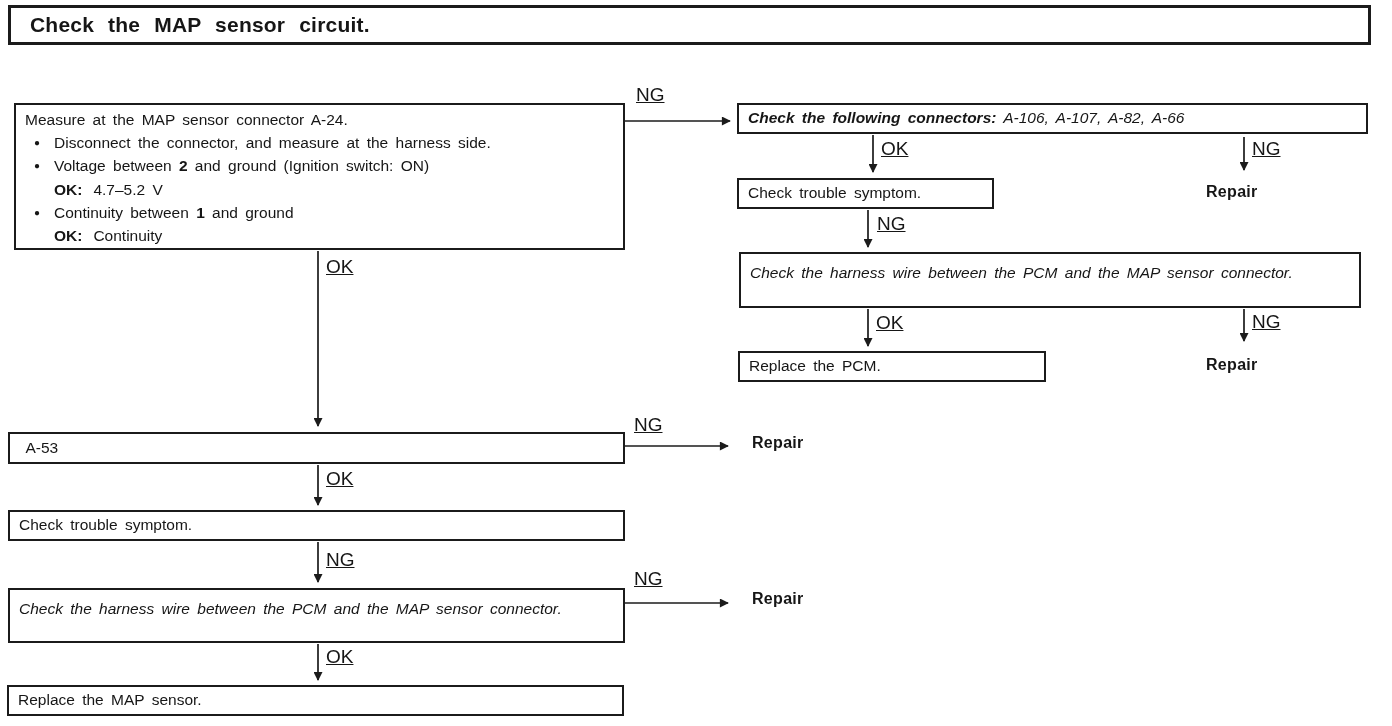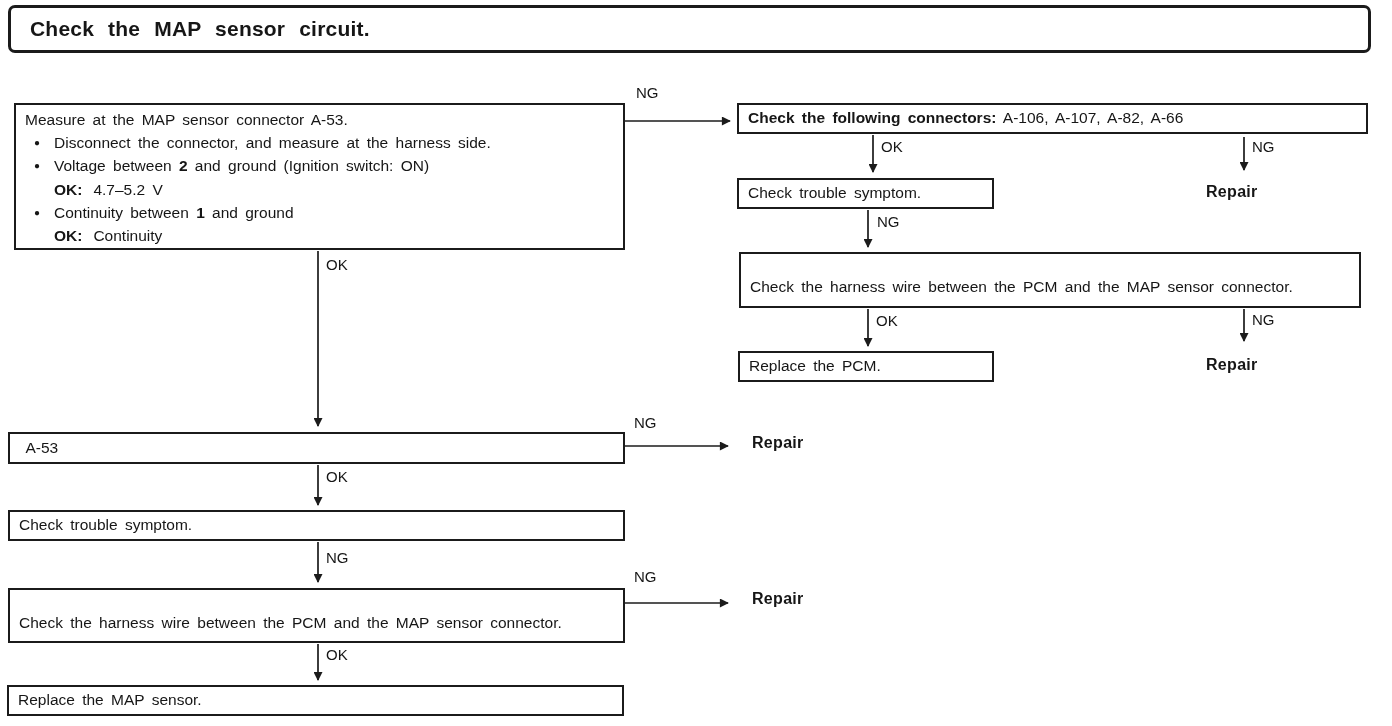--- a/index.html
+++ b/index.html
@@ -5,42 +5,42 @@
   html,body { margin:0; padding:0; background:#ffffff; }
   .canvas {
     position:relative; width:1392px; height:726px; background:#ffffff;
     font-family:"Liberation Sans", sans-serif; color:#161616; overflow:hidden;
   }
   .box {
     position:absolute; background:#ffffff; border:2px solid #1b1b1b;
     box-sizing:border-box; font-size:15.5px; word-spacing:3px; line-height:1.3;
   }
   .single { display:flex; align-items:center; padding:0 9px; white-space:nowrap; }
-  .wrap2 { padding:20px 9px; line-height:25px; }
+  .wrap2 { padding:6px 9px; line-height:25px;font-style:italic; }
   b { font-weight:bold; }
   [data-name="title-box"] {
-    left:8px; top:5px; width:1363px; height:48px; border-width:3px;
+    left:8px; top:5px; width:1363px; height:40px; border-width:3px;
     display:flex; align-items:center; padding:0 19px;
-    font-weight:bold; font-size:21px; word-spacing:8px; letter-spacing:.2px;border-radius:7px;
+    font-weight:bold; font-size:21px; word-spacing:8px; letter-spacing:.2px;
   }
   [data-name="start-box"] { left:14px; top:103px; width:611px; height:147px; padding:3px 9px; }
   .mrow { line-height:23.2px; white-space:nowrap; }
   .brow { display:flex; }
   .bullet-cell { flex:0 0 29px; width:29px; box-sizing:border-box; padding-left:9px; font-size:10px; line-height:23.2px; }
   .ok-row { padding-left:29px; }
   .ok-val { margin-left:11px; }
-  [data-name="right-connectors-box"] { left:737px; top:103px; width:631px; height:31px; }
+  [data-name="right-connectors-box"] { left:737px; top:103px; width:631px; height:31px;font-style:italic; }
   [data-name="right-trouble-box"]    { left:737px; top:178px; width:257px; height:31px; }
   [data-name="right-harness-box"]    { left:739px; top:252px; width:622px; height:56px; }
-  [data-name="right-replace-pcm-box"]{ left:738px; top:351px; width:256px; height:31px; }
+  [data-name="right-replace-pcm-box"]{ left:738px; top:351px; width:308px; height:31px; }
   [data-name="left-connector-box"]   { left:8px;  top:432px; width:617px; height:32px; }
   [data-name="left-trouble-box"]     { left:8px;  top:510px; width:617px; height:31px; }
   [data-name="left-harness-box"]     { left:8px;  top:588px; width:617px; height:55px; }
   [data-name="left-replace-map-box"] { left:7px;  top:685px; width:617px; height:31px; }
-  .edge-label { position:absolute; font-size:15px; white-space:nowrap; }
+  .edge-label { position:absolute; font-size:19px; white-space:nowrap;text-decoration:underline; }
   .repair-label { position:absolute; font-size:16px; font-weight:bold; white-space:nowrap; letter-spacing:.3px; }
   [data-name="edge-label-start-ng"]      { left:636px; top:84px; }
   [data-name="edge-label-start-ok"]      { left:326px; top:256px; }
   [data-name="edge-label-rconn-ok"]      { left:881px; top:138px; }
   [data-name="edge-label-rconn-ng"]      { left:1252px; top:138px; }
   [data-name="edge-label-rtrouble-ng"]   { left:877px; top:213px; }
   [data-name="edge-label-rharness-ok"]   { left:876px; top:312px; }
   [data-name="edge-label-rharness-ng"]   { left:1252px; top:311px; }
   [data-name="edge-label-lconn-ng"]      { left:634px; top:414px; }
   [data-name="edge-label-lconn-ok"]      { left:326px; top:468px; }
@@ -77,21 +77,21 @@
     <path data-name="edge-ltrouble-ng" d="M318,542 V582" marker-end="url(#ah)"></path>
     <path data-name="edge-lharness-ng" d="M625,603 H728" marker-end="url(#ah)"></path>
     <path data-name="edge-lharness-ok" d="M318,644 V680" marker-end="url(#ah)"></path>
   </svg>
 
   <div class="box" data-name="title-box">
     <span data-name="page-title">Check the MAP sensor circuit.</span>
   </div>
 
   <div class="box" data-name="start-box">
-    <div class="mrow" data-name="start-box-heading">Measure at the MAP sensor connector A-53.</div>
+    <div class="mrow" data-name="start-box-heading">Measure at the MAP sensor connector A-24.</div>
     <div class="mrow brow" data-name="start-box-bullet-1">
       <span class="bullet-cell" data-name="bullet-icon">●</span>
       <span data-name="start-box-bullet-1-text">Disconnect the connector, and measure at the harness side.</span>
     </div>
     <div class="mrow brow" data-name="start-box-bullet-2">
       <span class="bullet-cell" data-name="bullet-icon">●</span>
       <span data-name="start-box-bullet-2-text"><span>Voltage between </span><b>2</b><span> and ground (Ignition switch: ON)</span></span>
     </div>
     <div class="mrow ok-row" data-name="start-box-ok-voltage">
       <b data-name="ok-label">OK:</b><span class="ok-val" data-name="ok-value">4.7–5.2 V</span>

